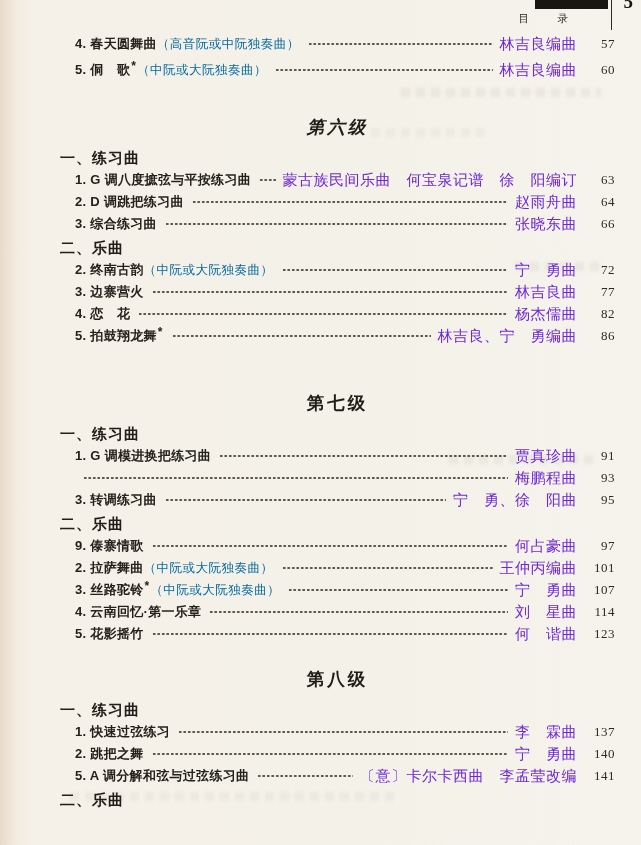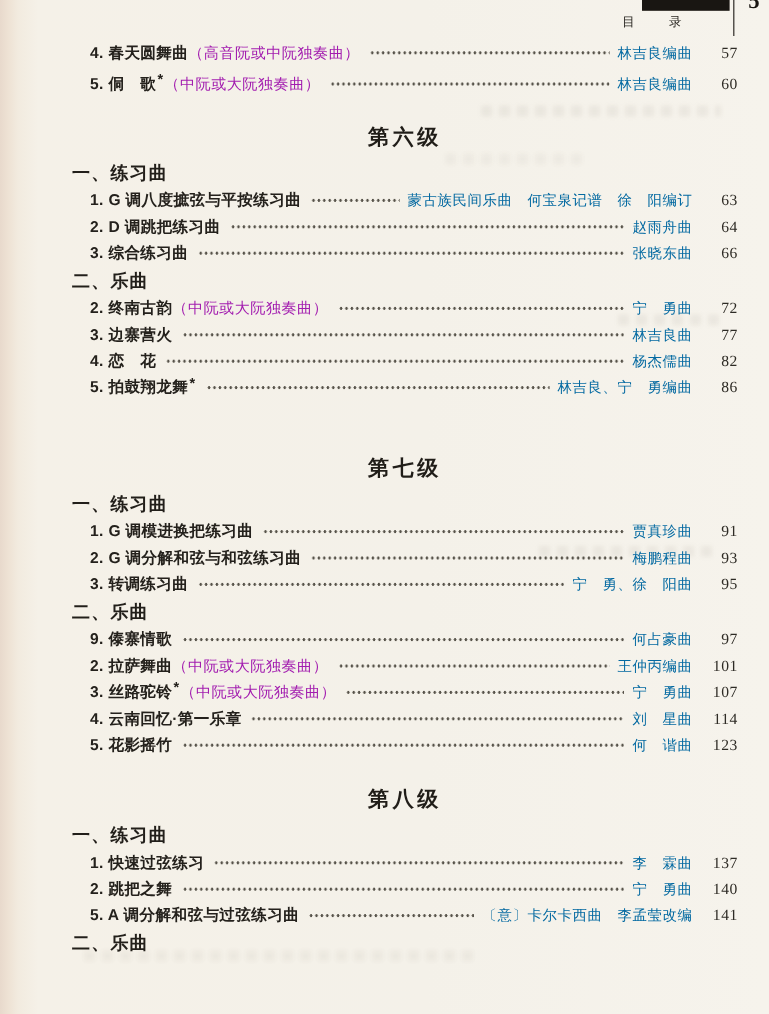--- a/index.html
+++ b/index.html
@@ -15,31 +15,31 @@
   .corner{position:absolute;top:0;right:0;width:130px;height:48px;overflow:hidden;}
   .corner .bar{position:absolute;top:0;right:33px;width:73px;height:9px;background:#191612;}
   .corner .num{position:absolute;top:-9px;right:8px;font-size:19px;font-weight:bold;color:#191612;font-family:"Liberation Serif",serif;}
   .corner .lbl{position:absolute;top:12px;right:64px;font-size:10.5px;letter-spacing:9px;white-space:nowrap;color:#2b2823;}
   .corner .vline{position:absolute;top:0;right:29px;width:1.5px;height:30px;background:#2e2b26;}
   
   .row{display:flex;align-items:center;height:22px;padding-left:15px;}
   .lead{margin-top:31px;}
   .lead .row{height:26px;}
   .t{font-family:"Liberation Sans","DejaVu Sans",sans-serif;font-weight:700;font-size:13px;color:#24211c;white-space:nowrap;letter-spacing:0.3px;}
-  .ann{font-size:12.5px;color:#a21caf;white-space:nowrap;letter-spacing:0.5px;}
+  .ann{font-size:12.5px;color:#0369a1;white-space:nowrap;letter-spacing:0.5px;}
   .star{font-size:12px;font-weight:700;color:#24211c;position:relative;top:-4px;margin:0 1px;font-family:"Liberation Sans",sans-serif;}
   .leader{flex:1 1 auto;min-width:12px;height:14px;margin:0 7px 0 8px;align-self:center;
     background-image:radial-gradient(circle,#57534a 1px,rgba(0,0,0,0) 1.3px);
     background-size:4.5px 14px;background-repeat:repeat-x;background-position:0 center;}
-  .comp{font-size:12px;color:#0369a1;white-space:nowrap;letter-spacing:0.5px;}
+  .comp{font-size:15px;color:#6d28d9;white-space:nowrap;letter-spacing:0.5px;}
   .pg{width:38px;text-align:right;font-size:13px;color:#2e2b25;letter-spacing:0.5px;}
   
   .sec-title{text-align:center;font-family:"Liberation Sans","DejaVu Sans",sans-serif;font-weight:700;
     font-size:17.5px;letter-spacing:3px;color:#201d18;height:24px;line-height:24px;margin-bottom:8px;}
-  .sec6 .sec-title{margin-top:19px;}
+  .sec6 .sec-title{margin-top:32px;font-style:italic;}
   .sec7 .sec-title{margin-top:44px;}
   .sec8 .sec-title{margin-top:22px;}
   .grp-h{font-family:"Liberation Sans","DejaVu Sans",sans-serif;font-weight:700;font-size:15px;
     color:#221f1a;height:22px;line-height:22px;letter-spacing:1px;margin-top:2px;}
   
   .smudge{position:absolute;pointer-events:none;filter:blur(1.6px);height:9px;
     background:repeating-linear-gradient(90deg,rgba(118,110,92,0.08) 0 9px,rgba(0,0,0,0) 9px 15px);}
   .s1{top:88px;right:40px;width:200px;}
   .s2{top:262px;right:36px;width:90px;}
   .s3{top:455px;right:42px;width:150px;}
@@ -138,21 +138,20 @@
     <div class="sec-title">第七级</div>
 
     <div class="grp-h">一、练习曲</div>
     <div class="row">
       <span class="t">1. G 调模进换把练习曲</span>
       <span class="leader"></span>
       <span class="comp">贾真珍曲</span>
       <span class="pg">91</span>
     </div>
     <div class="row">
-      <span class="t">2. G 调分解和弦与和弦练习曲</span>
       <span class="leader"></span>
       <span class="comp">梅鹏程曲</span>
       <span class="pg">93</span>
     </div>
     <div class="row">
       <span class="t">3. 转调练习曲</span>
       <span class="leader"></span>
       <span class="comp">宁　勇、徐　阳曲</span>
       <span class="pg">95</span>
     </div>

